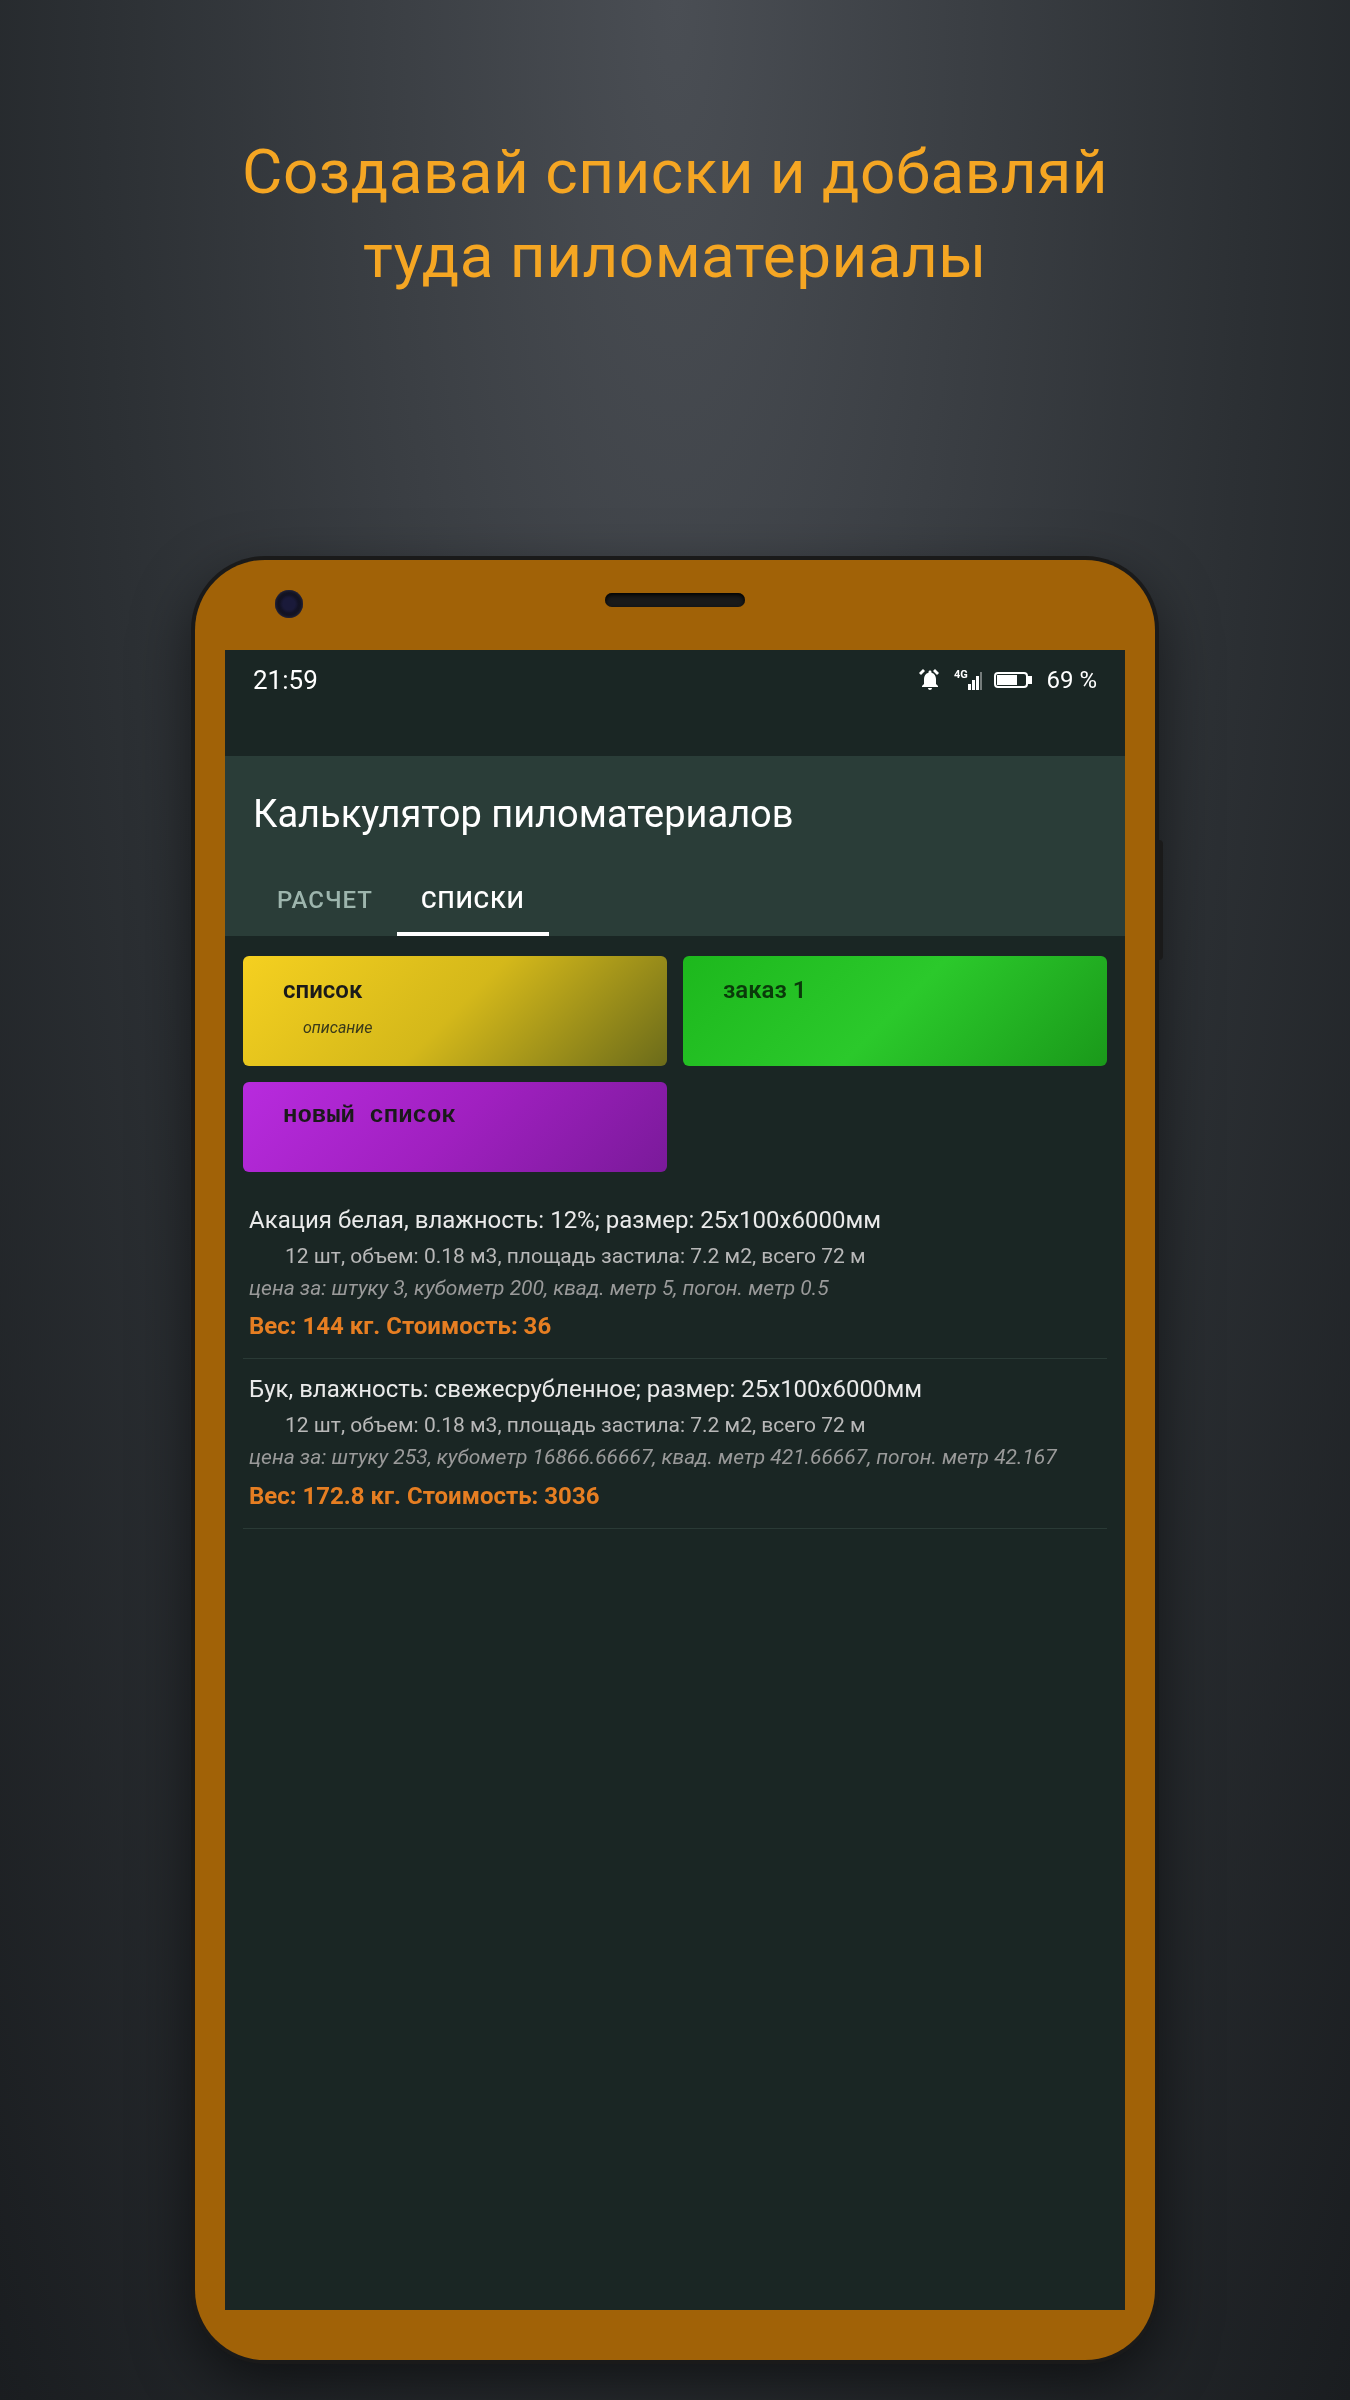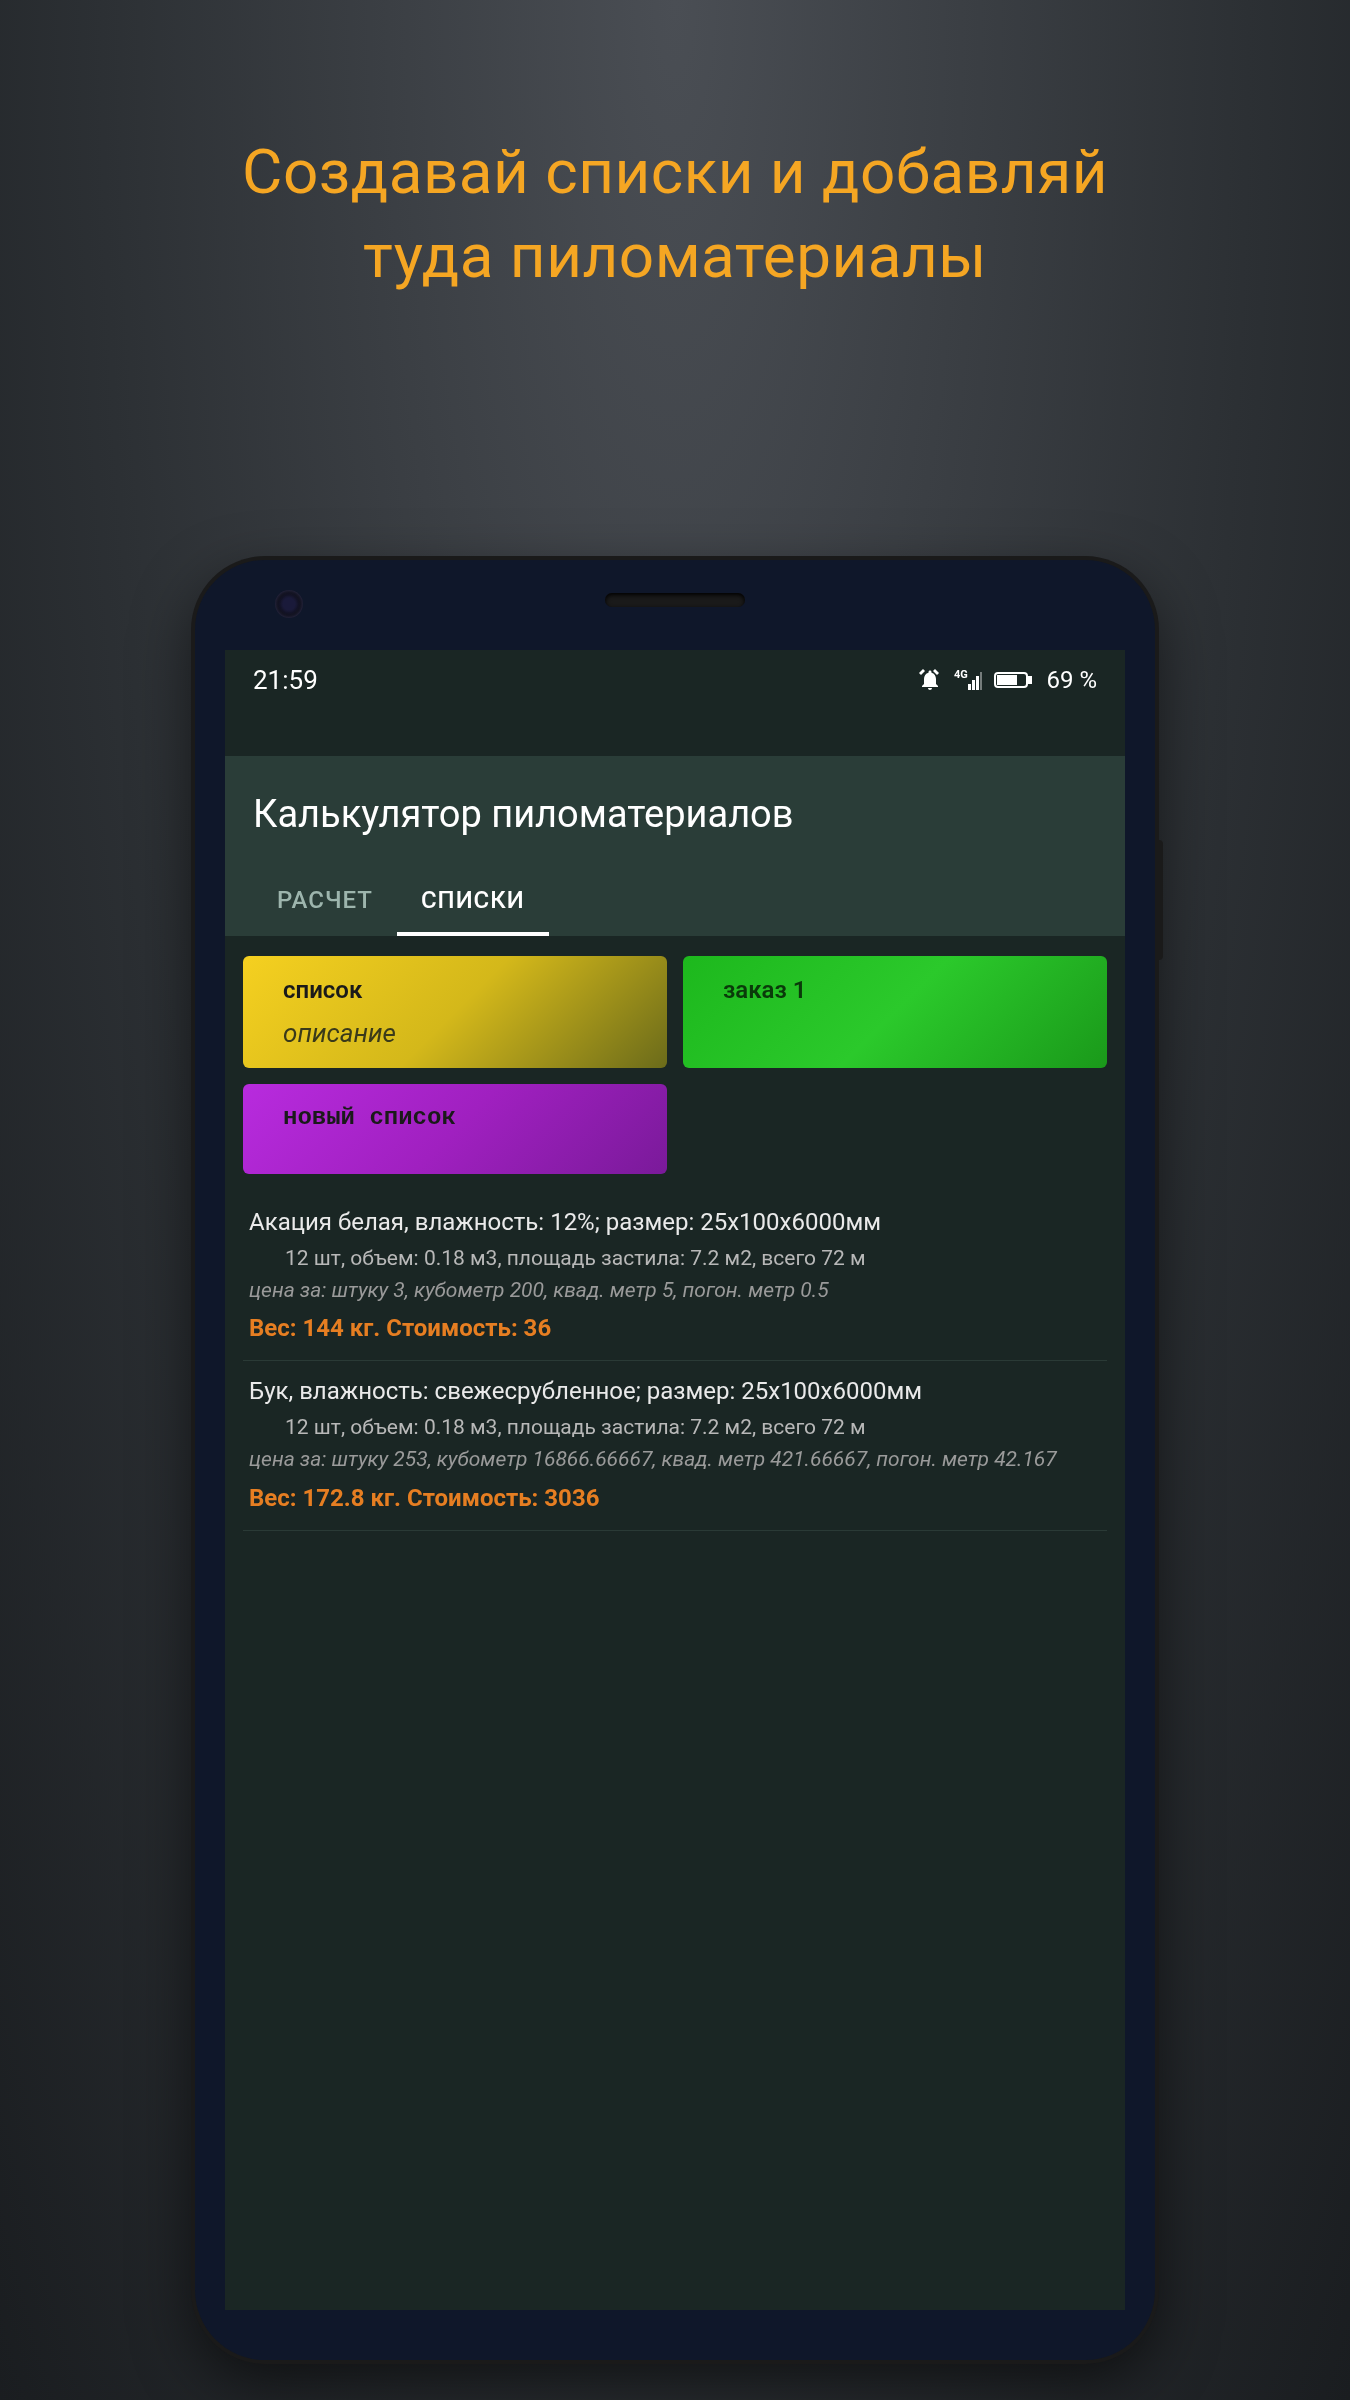--- a/index.html
+++ b/index.html
@@ -20,21 +20,21 @@
   padding: 130px 60px 0;
   letter-spacing: 0.5px;
 }
 .phone-frame {
   position: absolute;
   top: 560px;
   left: 50%;
   transform: translateX(-50%);
   width: 960px;
   height: 1800px;
-  background: #0f172a;
+  background: #a16207;
   border-radius: 70px;
   box-shadow: 0 0 0 4px #1a1a1a, 0 20px 60px rgba(0,0,0,0.6);
 }
 .phone-notch-area {
   height: 80px;
   display: flex;
   align-items: center;
   justify-content: center;
   position: relative;
 }
@@ -145,23 +145,24 @@
 }
 .card-title {
   color: #1a1a1a;
   font-size: 24px;
   font-weight: 600;
 }
 .card-green .card-title { color: #0a3a0a; }
 .card-purple .card-title { color: #1a1a1a; font-family: Liberation Mono, monospace; }
 .card-desc {
   color: #3a3a1a;
-  font-size: 26px;
+  font-size: 16px;
   font-style: italic;
   margin-top: 14px;
+  margin-left: 20px;
 }
 .section {
   border-bottom: 1px solid #2a3a36;
   padding: 16px 6px 18px;
 }
 .section-title {
   color: #e67e22;
   font-size: 28px;
   font-weight: 500;
   margin-bottom: 10px;

